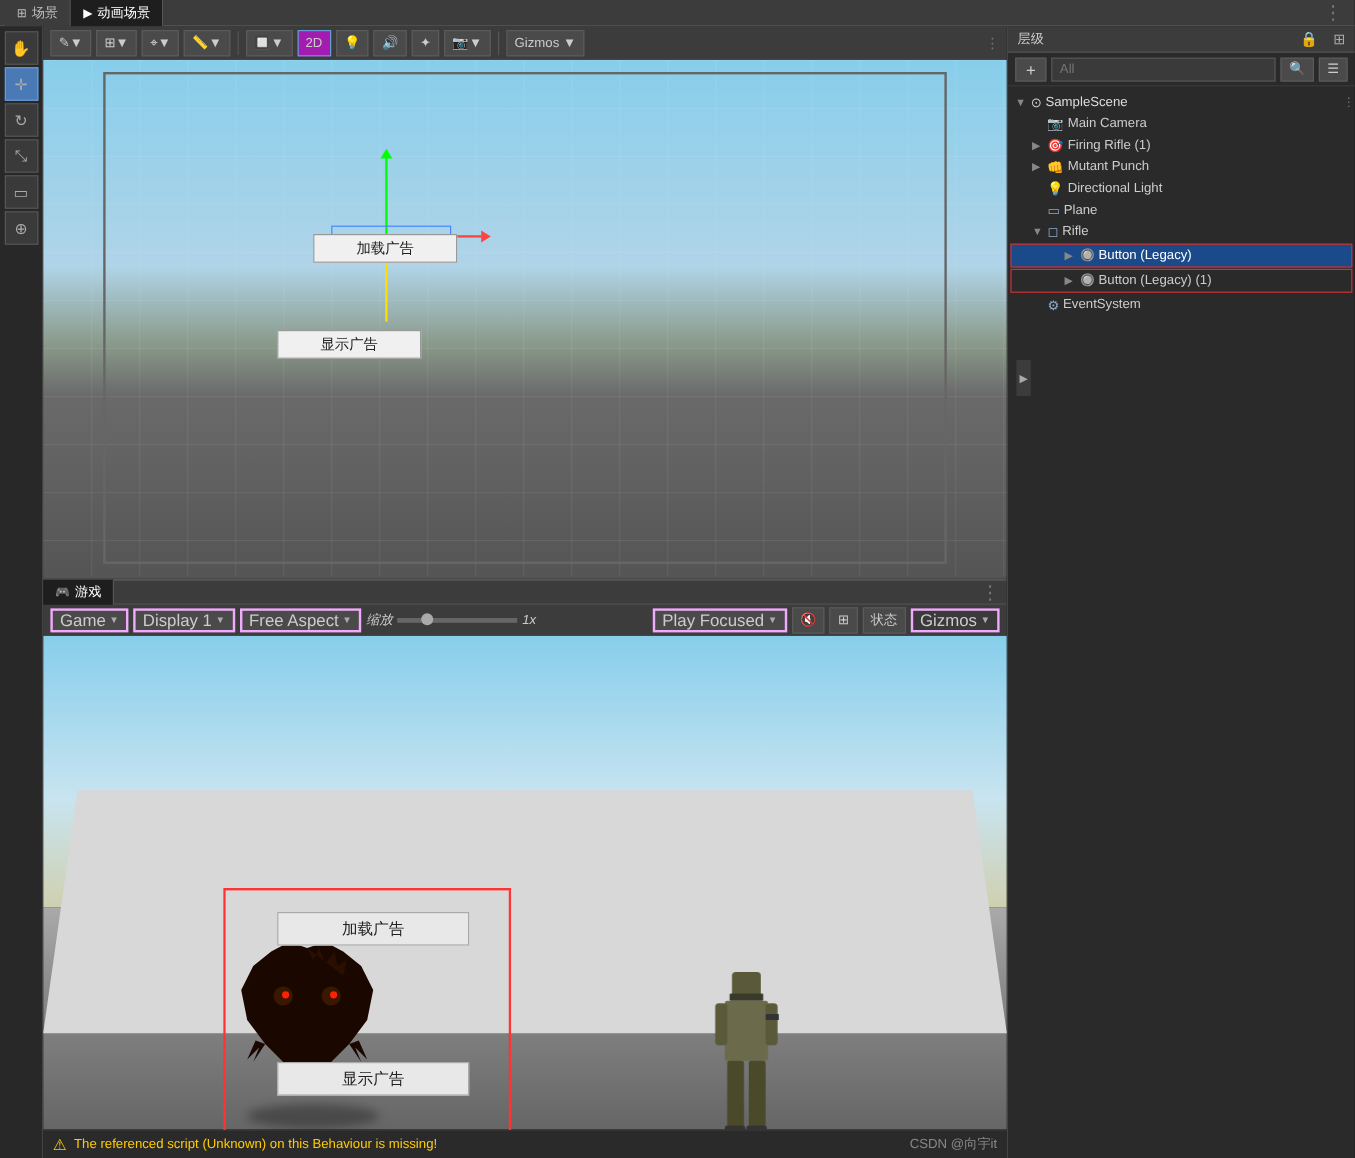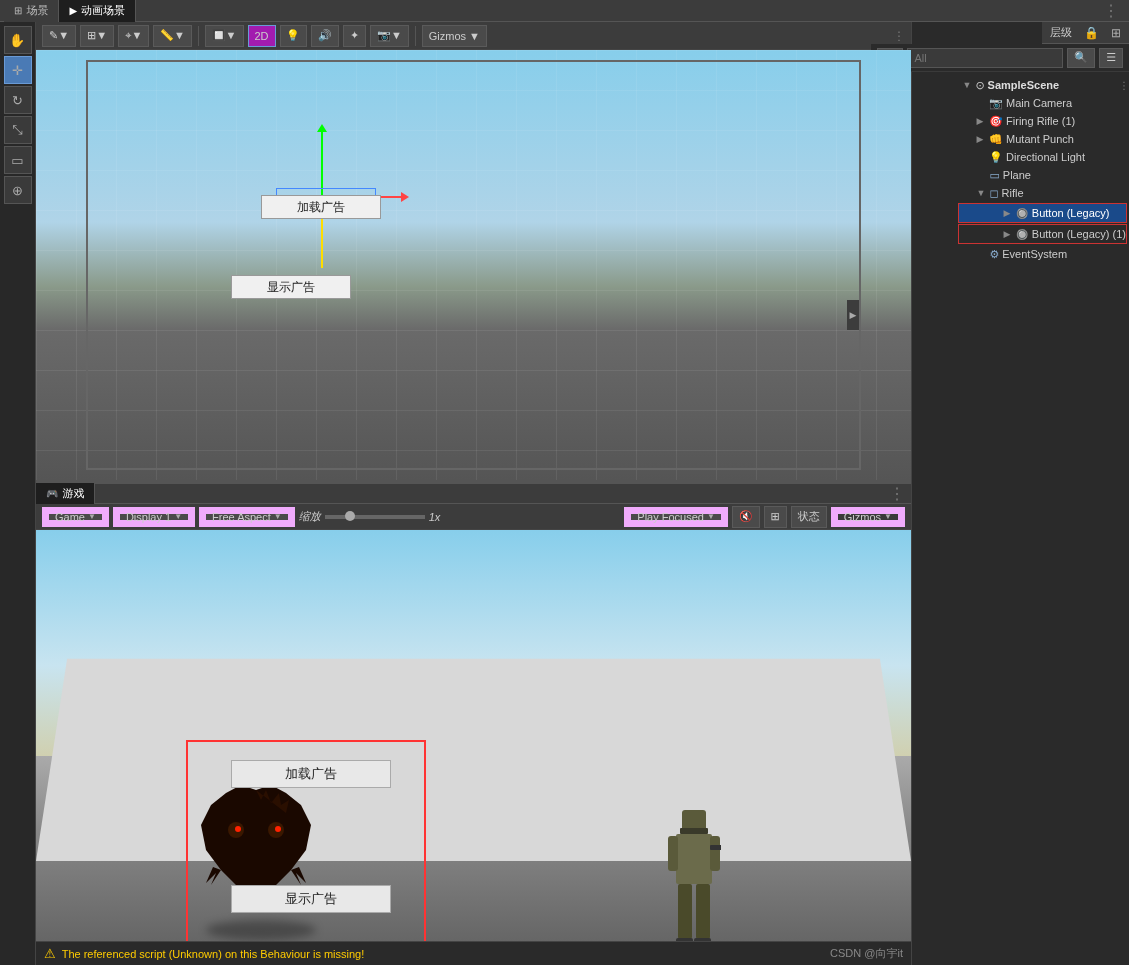--- a/index.html
+++ b/index.html
@@ -238,24 +238,24 @@
       height: 26px;
       background: #3c3c3c;
       display: flex;
       align-items: center;
       padding: 0 6px;
       gap: 4px;
       border-bottom: 1px solid #444;
     }
     .game-dropdown {
       background: #4a4a4a;
-      border: 7px solid #f0abfc;
+      border: 2px solid #f0abfc;
       color: #ccc;
       padding: 1px 6px;
-      font-size: 11px;
+      font-size: 14px;
       cursor: pointer;
       display: flex;
       align-items: center;
       gap: 3px;
       height: 20px;
     }
     .game-dropdown::after {
       content: '▼';
       font-size: 8px;
       color: #aaa;
@@ -339,26 +339,25 @@
       border: 1px solid #aaa;
       display: flex;
       align-items: center;
       justify-content: center;
       color: #222;
       font-size: 13px;
     }
 
     
     .right-panel {
-      width: 218px;
+      width: 290px;
       background: #2a2a2a;
       border-left: 1px solid #444;
       display: flex;
       flex-direction: column;
-      align-items: flex-end;
     }
     .hierarchy-header {
       height: 22px;
       background: #3c3c3c;
       display: flex;
       align-items: center;
       padding: 0 8px;
       border-bottom: 1px solid #555;
       gap: 6px;
     }
@@ -589,21 +588,21 @@
       <input class="search-box" type="text" placeholder="All" style="">
       <button style="background:#4a4a4a; border:1px solid #5a5a5a; color:#ccc; padding:1px 6px; font-size:11px; cursor:pointer; height:20px;">🔍</button>
       <button style="background:#4a4a4a; border:1px solid #5a5a5a; color:#ccc; padding:1px 6px; font-size:11px; cursor:pointer; height:20px;">☰</button>
     </div>
 
     <div class="hierarchy-tree">
 
       <div class="tree-item" style="padding-left:6px;">
         <span class="tree-expand">▼</span>
         <span>⊙</span>
-        <span style="color:#ddd; font-weight:bold;">SampleScene</span>
+        <span style="color:#ddd; font-weight:normal;">SampleScene</span>
         <span style="margin-left:auto; color:#777; font-size:10px;">⋮</span>
       </div>
 
       <div class="tree-item indent-1">
         <span class="tree-expand"></span>
         <span style="color:#88aacc;">📷</span>
         <span>Main Camera</span>
       </div>
 
       <div class="tree-item indent-1">

